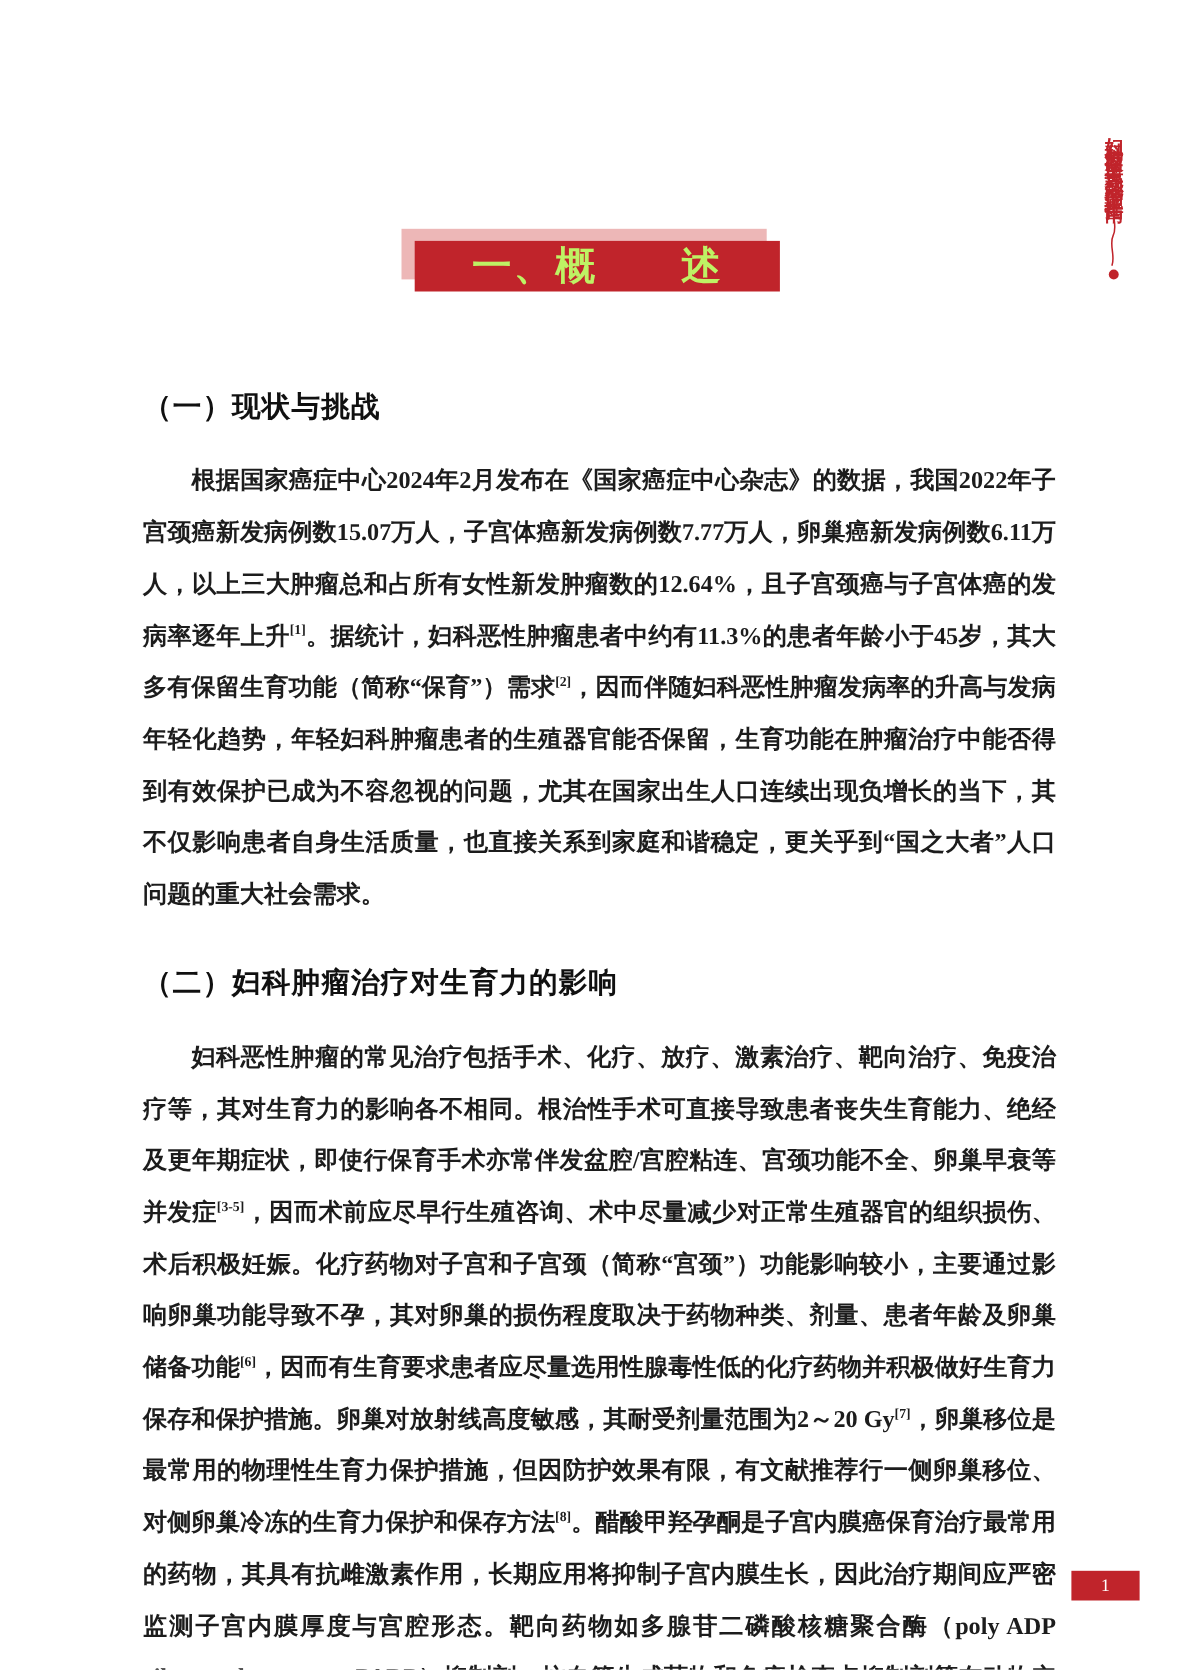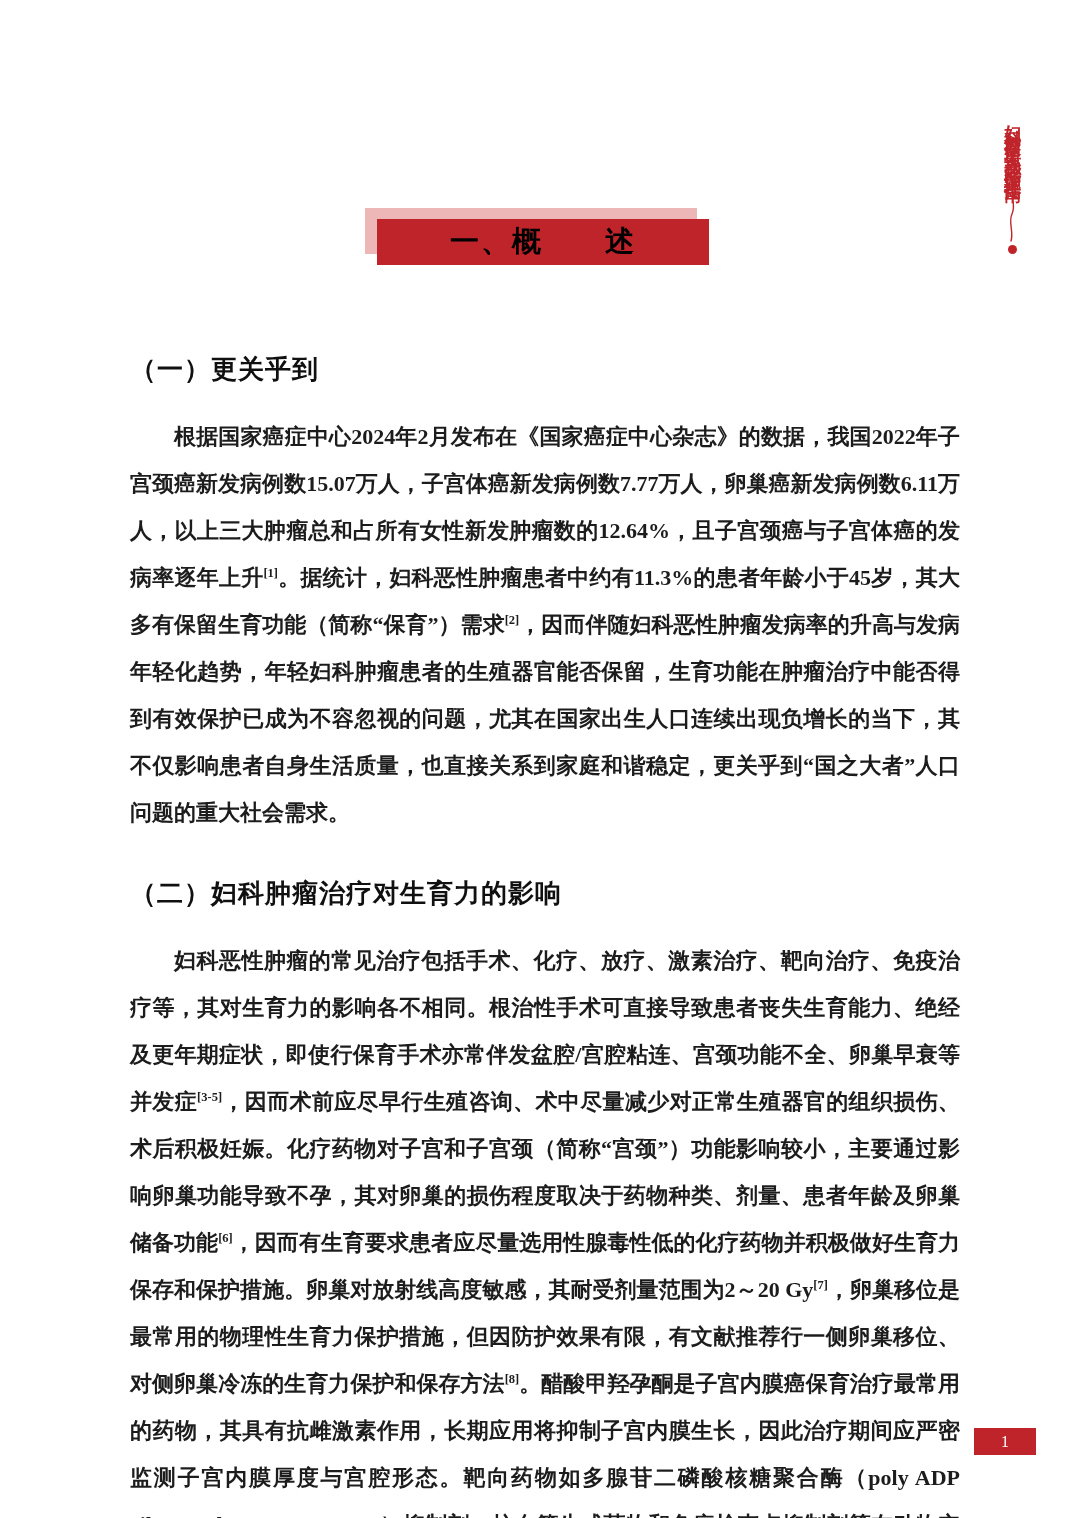--- a/index.html
+++ b/index.html
@@ -12,21 +12,21 @@
   .page { position:absolute; inset:0; background:#ffffff; }
 
   
   .banner-wrap { position:absolute; left:377px; top:219px; width:332px; height:46px; }
   .banner-shadow {
     position:absolute; left:-12px; top:-11px; width:100%; height:100%;
     background:var(--banner-shadow,#edb7b7);
   }
   .banner {
     position:absolute; inset:0; background:var(--accent-red,#c0242b);
-    color:#000000; font-size:29px; font-weight:bold; letter-spacing:2px;
+    color:#bef264; font-size:36px; font-weight:bold; letter-spacing:2px;
     display:flex; align-items:center; justify-content:center;
   }
 
   
   .side-title { position:absolute; top:112px; right:46px; width:44px; text-align:center; }
   .vert-text {
     writing-mode:vertical-rl; margin:0 auto;
     color:var(--accent-red,#c0242b); font-size:17px; font-weight:bold;
     letter-spacing:4px; line-height:1.1;
   }
@@ -68,21 +68,21 @@
 
   <aside class="side-title">
     <div class="vert-text">妇科肿瘤保留生育功能治疗管理指南</div>
     <svg class="flourish" width="14" height="62" viewBox="0 0 14 62">
       <path d="M9,1 C3,12 12,24 7,34 C3,42 9,52 6,61" fill="none" stroke="#c0242b" stroke-width="1.4" stroke-linecap="round"></path>
     </svg>
     <div class="dot"></div>
   </aside>
 
   <main class="content">
-    <h2 class="sec">（一）更关乎到</h2>
+    <h2 class="sec">（一）现状与挑战</h2>
     <p class="para">根据国家癌症中心2024年2月发布在《国家癌症中心杂志》的数据，我国2022年子宫颈癌新发病例数15.07万人，子宫体癌新发病例数7.77万人，卵巢癌新发病例数6.11万人，以上三大肿瘤总和占所有女性新发肿瘤数的12.64%，且子宫颈癌与子宫体癌的发病率逐年上升<sup>[1]</sup>。据统计，妇科恶性肿瘤患者中约有11.3%的患者年龄小于45岁，其大多有保留生育功能（简称“保育”）需求<sup>[2]</sup>，因而伴随妇科恶性肿瘤发病率的升高与发病年轻化趋势，年轻妇科肿瘤患者的生殖器官能否保留，生育功能在肿瘤治疗中能否得到有效保护已成为不容忽视的问题，尤其在国家出生人口连续出现负增长的当下，其不仅影响患者自身生活质量，也直接关系到家庭和谐稳定，更关乎到“国之大者”人口问题的重大社会需求。</p>
 
     <h2 class="sec second">（二）妇科肿瘤治疗对生育力的影响</h2>
     <p class="para">妇科恶性肿瘤的常见治疗包括手术、化疗、放疗、激素治疗、靶向治疗、免疫治疗等，其对生育力的影响各不相同。根治性手术可直接导致患者丧失生育能力、绝经及更年期症状，即使行保育手术亦常伴发盆腔/宫腔粘连、宫颈功能不全、卵巢早衰等并发症<sup>[3-5]</sup>，因而术前应尽早行生殖咨询、术中尽量减少对正常生殖器官的组织损伤、术后积极妊娠。化疗药物对子宫和子宫颈（简称“宫颈”）功能影响较小，主要通过影响卵巢功能导致不孕，其对卵巢的损伤程度取决于药物种类、剂量、患者年龄及卵巢储备功能<sup>[6]</sup>，因而有生育要求患者应尽量选用性腺毒性低的化疗药物并积极做好生育力保存和保护措施。卵巢对放射线高度敏感，其耐受剂量范围为2～20 Gy<sup>[7]</sup>，卵巢移位是最常用的物理性生育力保护措施，但因防护效果有限，有文献推荐行一侧卵巢移位、对侧卵巢冷冻的生育力保护和保存方法<sup>[8]</sup>。醋酸甲羟孕酮是子宫内膜癌保育治疗最常用的药物，其具有抗雌激素作用，长期应用将抑制子宫内膜生长，因此治疗期间应严密监测子宫内膜厚度与宫腔形态。靶向药物如多腺苷二磷酸核糖聚合酶（poly ADP ribose polymerase，PARP）抑制剂、抗血管生成药物和免疫检查点抑制剂等在动物实验中亦有影响卵巢功能的相关报道。</p>
   </main>
 
   <div class="page-num">1</div>
 
 </div>
 

